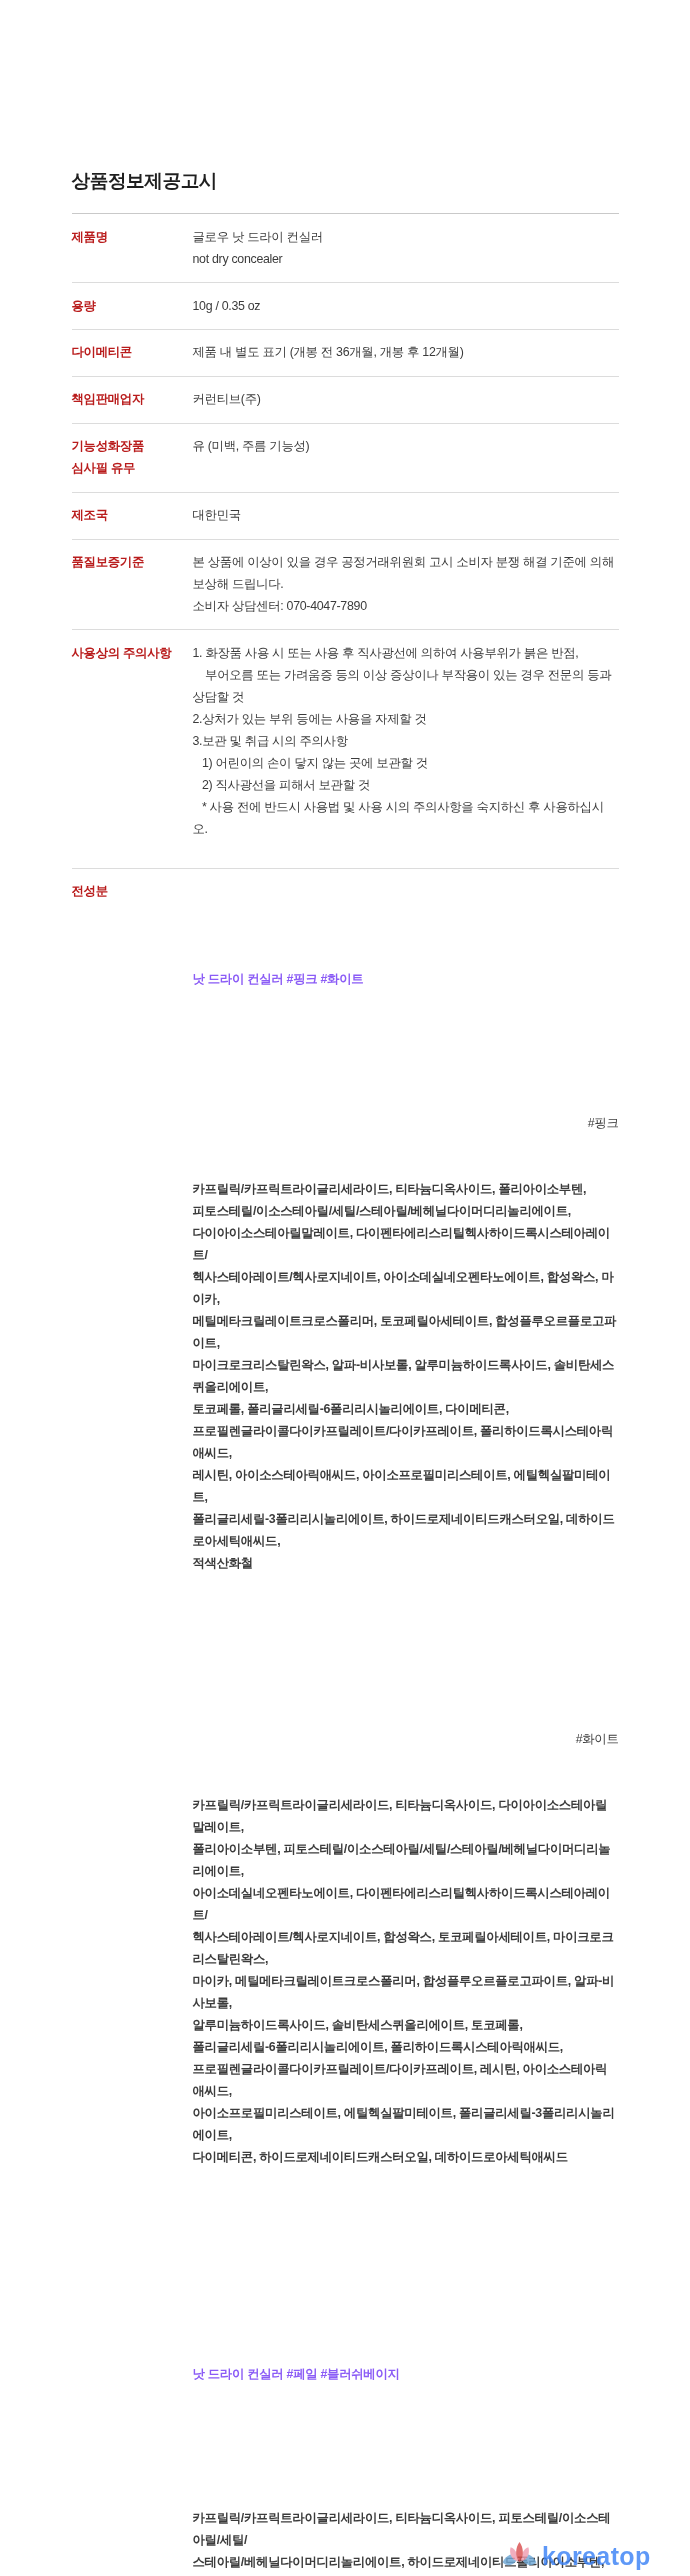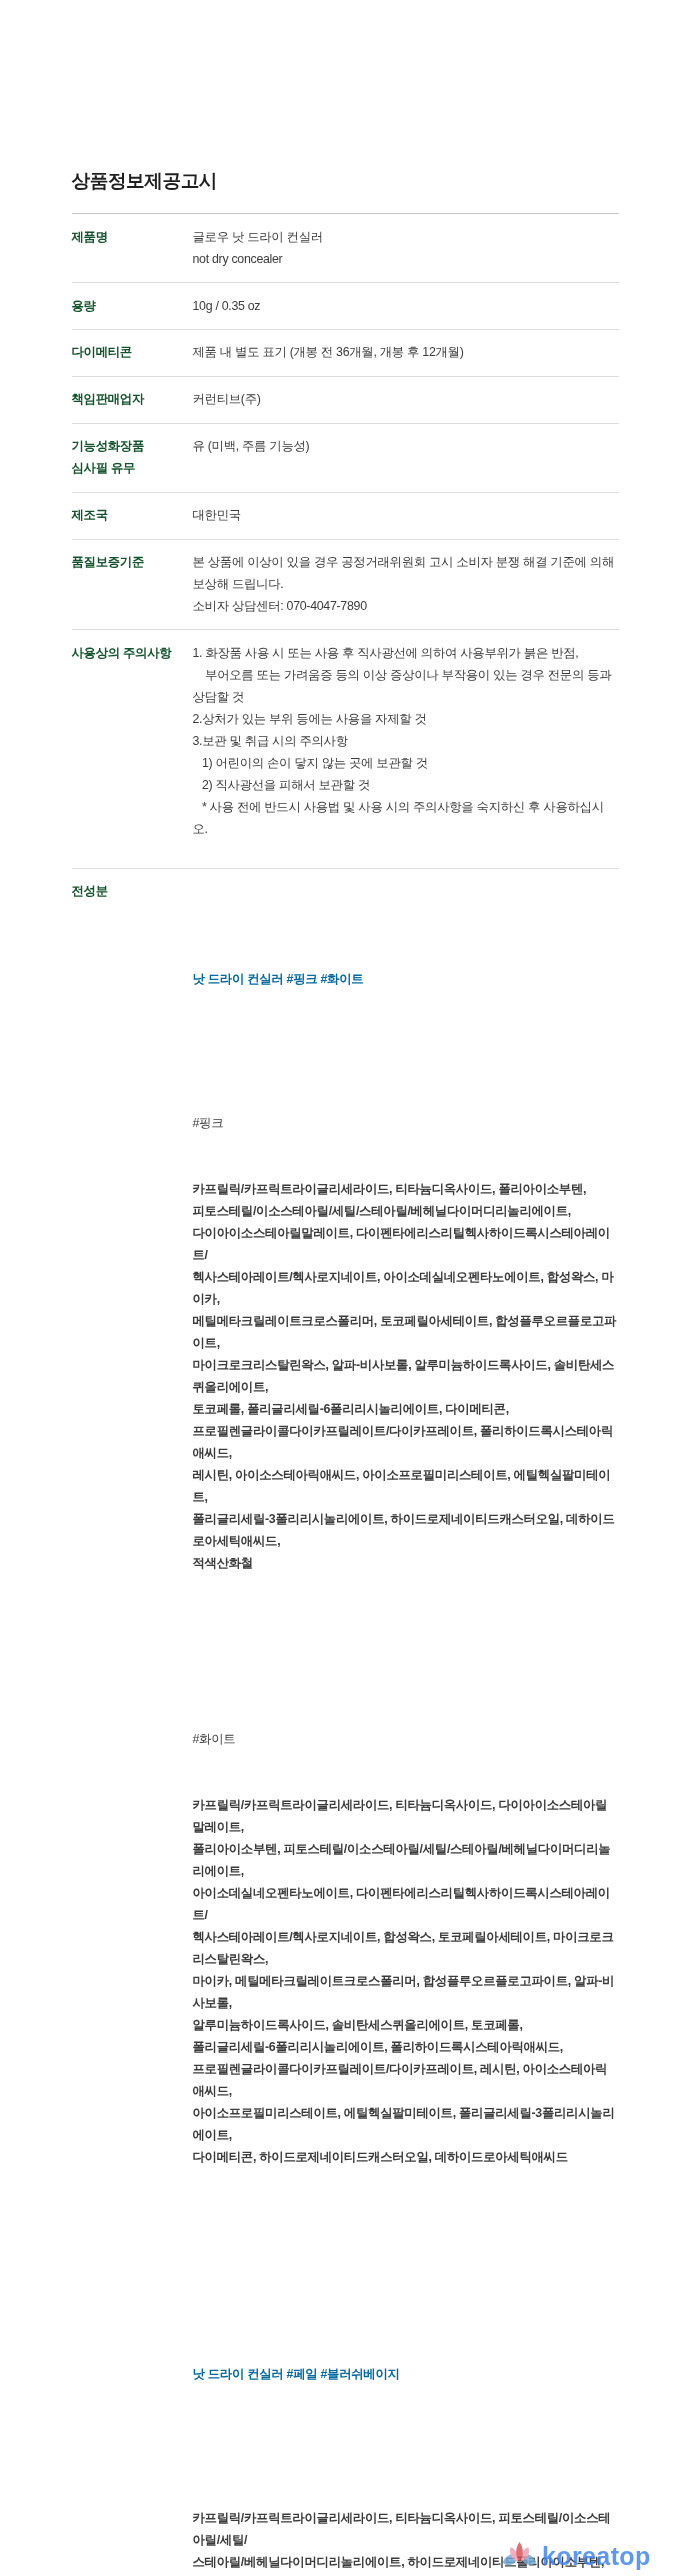--- a/index.html
+++ b/index.html
@@ -5,28 +5,28 @@
   html,body { margin:0; padding:0; background:#ffffff; }
   body { font-family:"Liberation Sans","DejaVu Sans",sans-serif; }
   .page { position:relative; width:615px; height:2576px; margin:0 auto; background:#fff;
           color:#3b3b3b; overflow:hidden; }
   .inner { padding:0 34px; }
   .page-title { margin:0; padding:168px 0 18.6px 0; font-size:18.6px; line-height:26.6px;
                 font-weight:700; color:#1f1f1f; letter-spacing:-0.4px; }
   .info-table { border-top:0.9px solid #c9c9c9; }
   .row { display:flex; align-items:flex-start; padding:11.5px 0 12.4px 0;
          border-bottom:0.9px solid #dcdcdc; font-size:12.4px; line-height:22px; }
-  .row .label { flex:0 0 121px; width:121px; font-weight:600; color:#14532d;
+  .row .label { flex:0 0 121px; width:121px; font-weight:600; color:#b91c1c;
                 white-space:pre-wrap; letter-spacing:-0.3px; }
   .row .value { flex:1; color:#3b3b3b; white-space:pre-wrap; letter-spacing:-0.3px; }
   .row.caution { padding-bottom:28px; }
   .row.ingredients { border-bottom:none; padding-bottom:17.7px; }
-  .ing-group .ing-title { font-weight:700; color:#0369a1; margin:19.5px 0 11.5px 0; }
+  .ing-group .ing-title { font-weight:700; color:#8b5cf6; margin:19.5px 0 11.5px 0; }
   .ing-group:first-child .ing-title { margin-top:0; }
-  .shade-name { letter-spacing:-0.3px; }
+  .shade-name { letter-spacing:-0.3px;text-align:right; }
   .shade-text { white-space:pre-wrap; letter-spacing:-0.3px;font-weight:bold; }
   .watermark { position:absolute; right:1.8px; bottom:3.5px; display:flex; align-items:center;
                gap:0.9px; opacity:0.82; pointer-events:none; }
   .watermark .wm-text { font-size:25px; font-weight:600; color:#3b82f6; letter-spacing:0.4px; }
 </style>
 </head>
 <body>
 
 <div class="page">
   <div class="inner">

